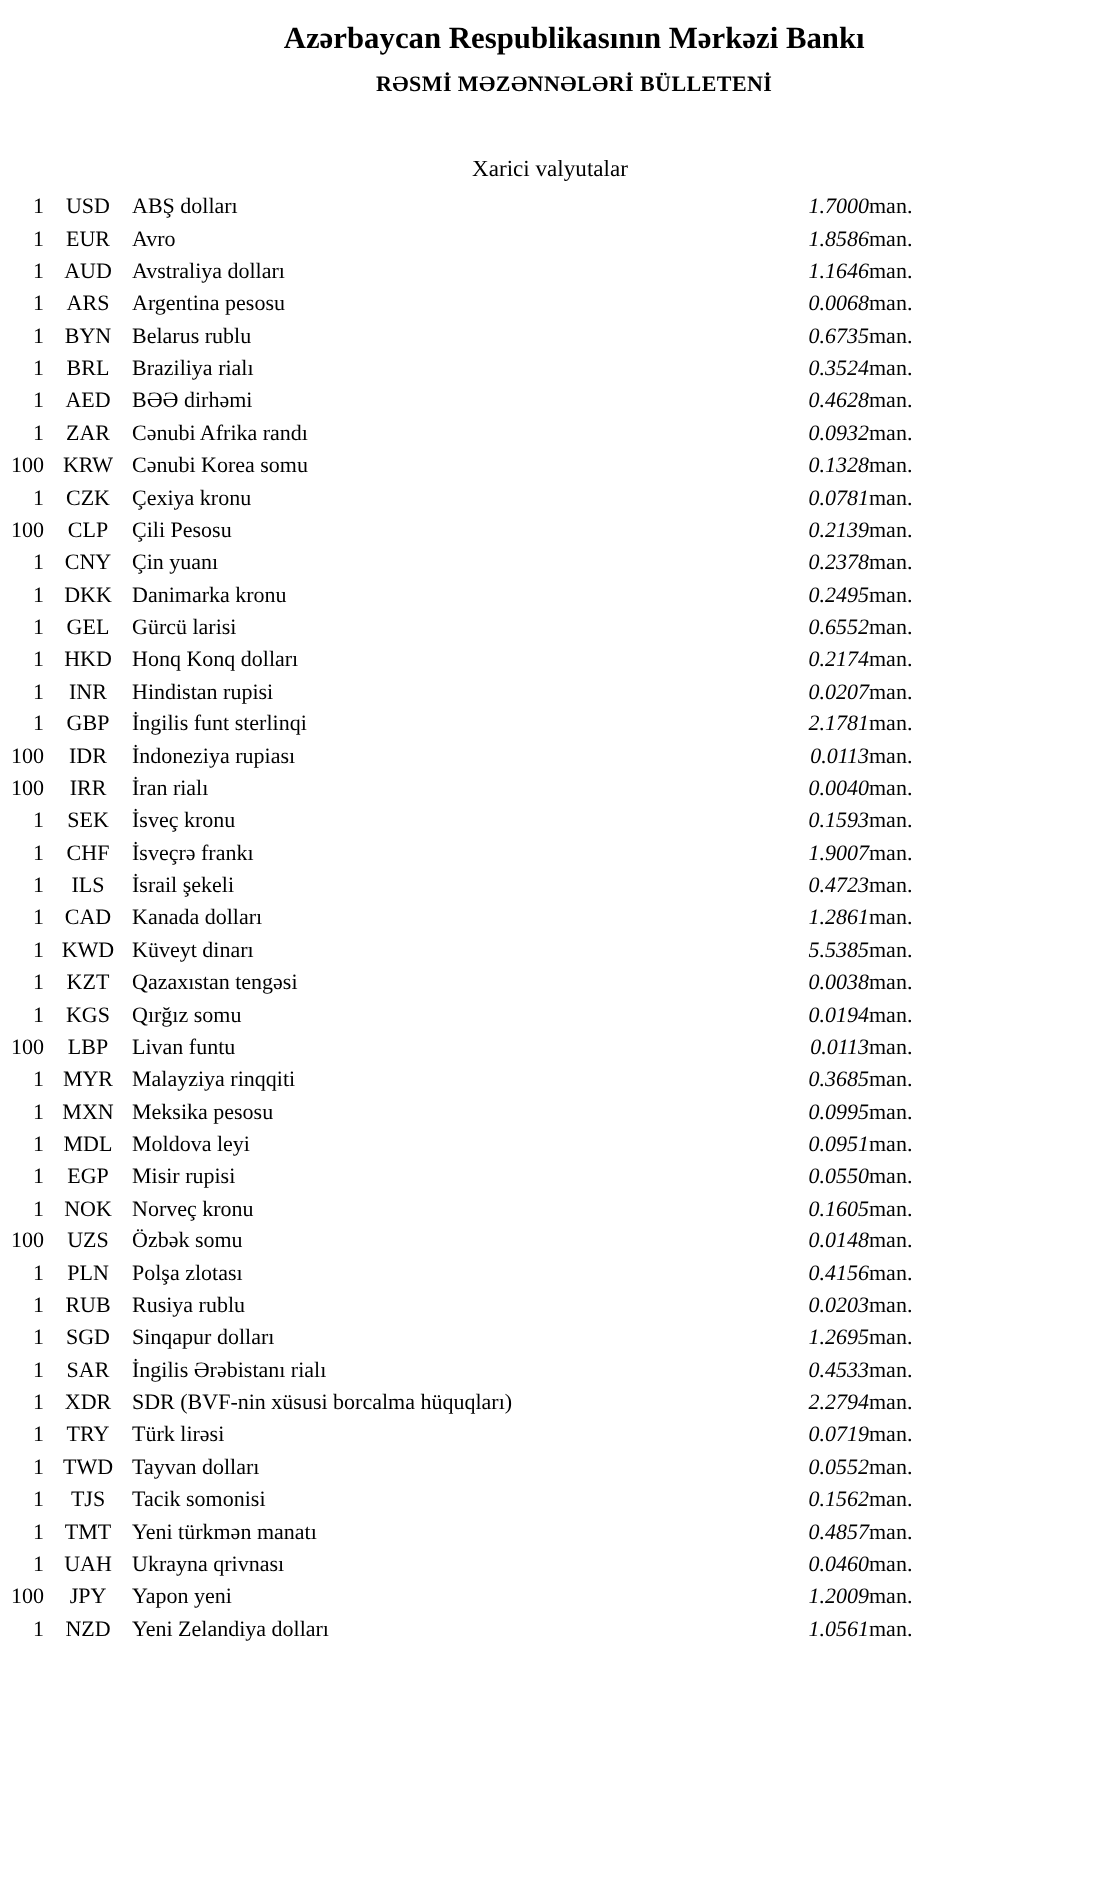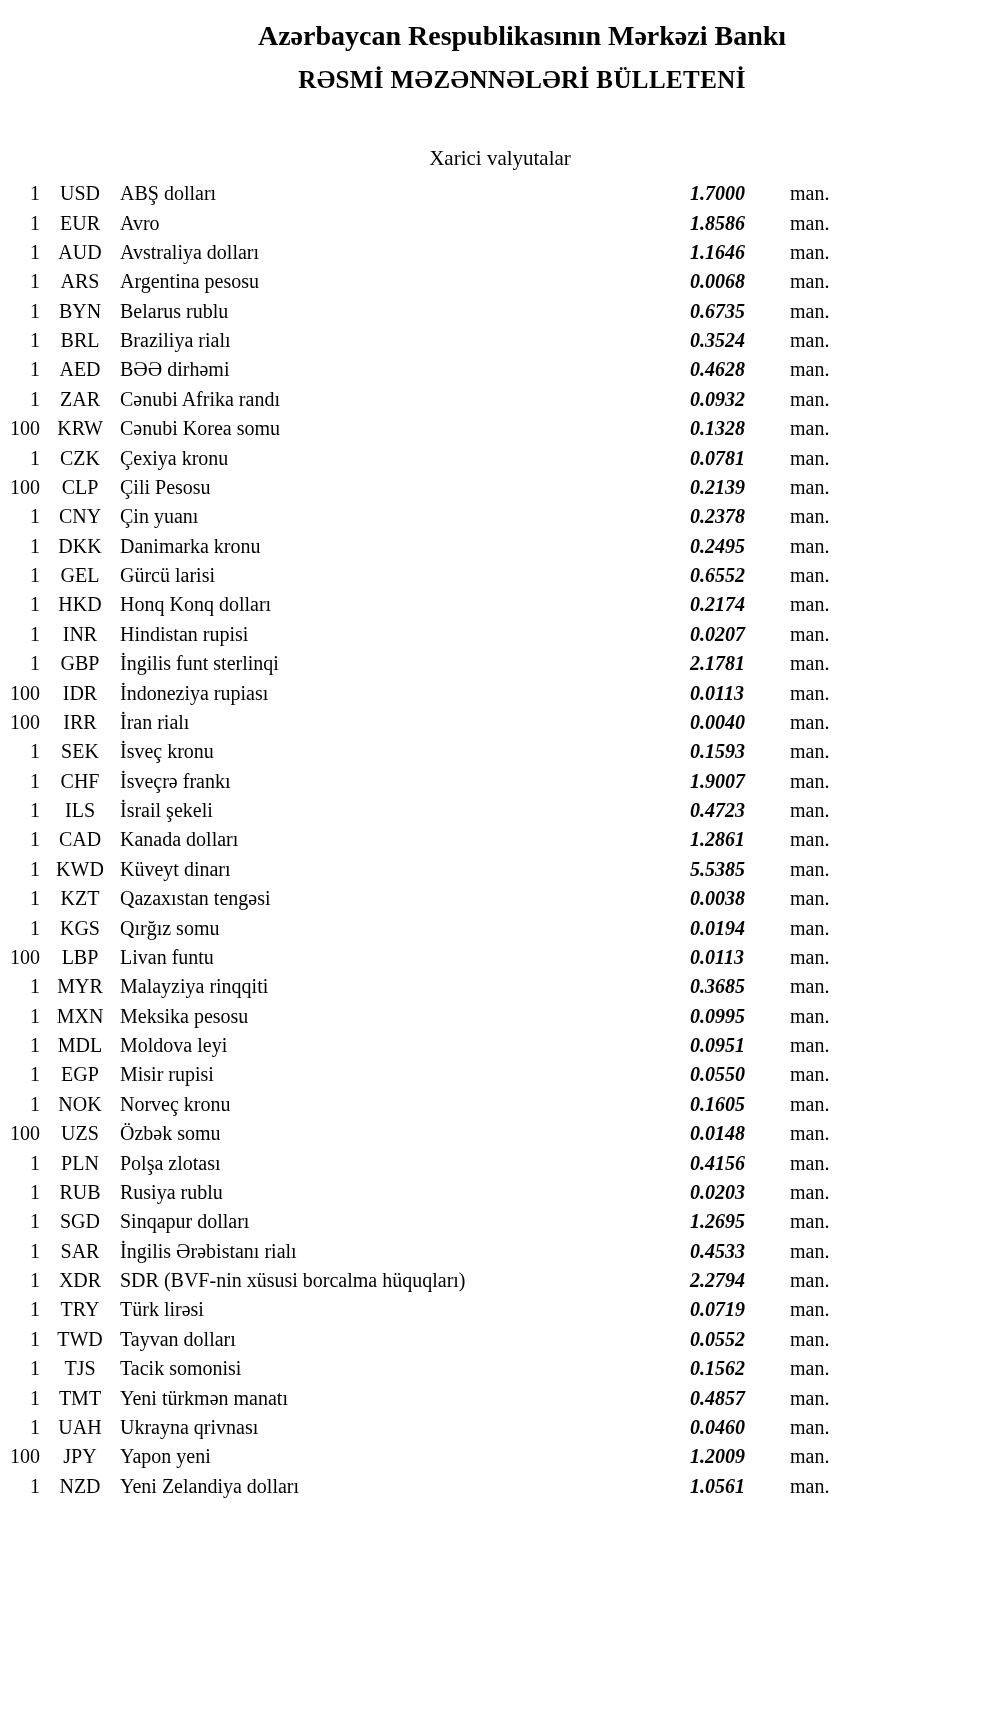--- a/index.html
+++ b/index.html
@@ -23,21 +23,21 @@
   }
   .date-line {
     font-size: 20px;
     margin: 10px 0 8px 0;
   }
   .subject-line {
     font-size: 20px;
     margin: 8px 0;
   }
   .bulletin-title {
-    font-size: 25px;
+    font-size: 20px;
     margin: 8px 0;
     letter-spacing: 0.4px;
   }
   .section-title {
     text-align: center;
     font-weight: normal;
     font-size: 21px;
     margin-top: 52px;
     margin-bottom: 8px;
   }
@@ -49,21 +49,21 @@
   }
   table.rates td {
     padding: 3.2px 0;
     line-height: 23px;
     vertical-align: baseline;
     white-space: nowrap;
   }
   td.qty  { width: 34px;  text-align: right; }
   td.code { width: 80px;  text-align: center; }
   td.name { width: 570px; text-align: left; padding-left: 16px; }
-  td.rate { width: 100px; text-align: left; font-style: italic; font-weight: bold; }
+  td.rate { width: 100px; text-align: right; font-style: italic; font-weight: normal; }
   td.unit { width: 90px;  text-align: left; padding-left: 32px; }
 </style>
 </head>
 <body>
 
 <div class="page">
 
   <div class="heading bank-name">Azərbaycan Respublikasının Mərkəzi Bankı</div>
 
 

